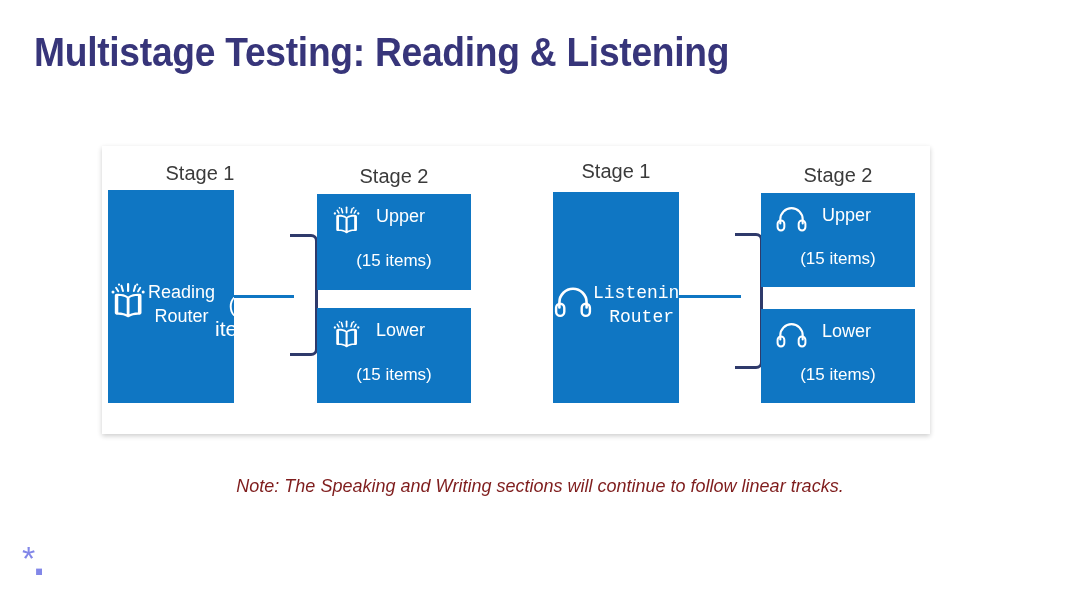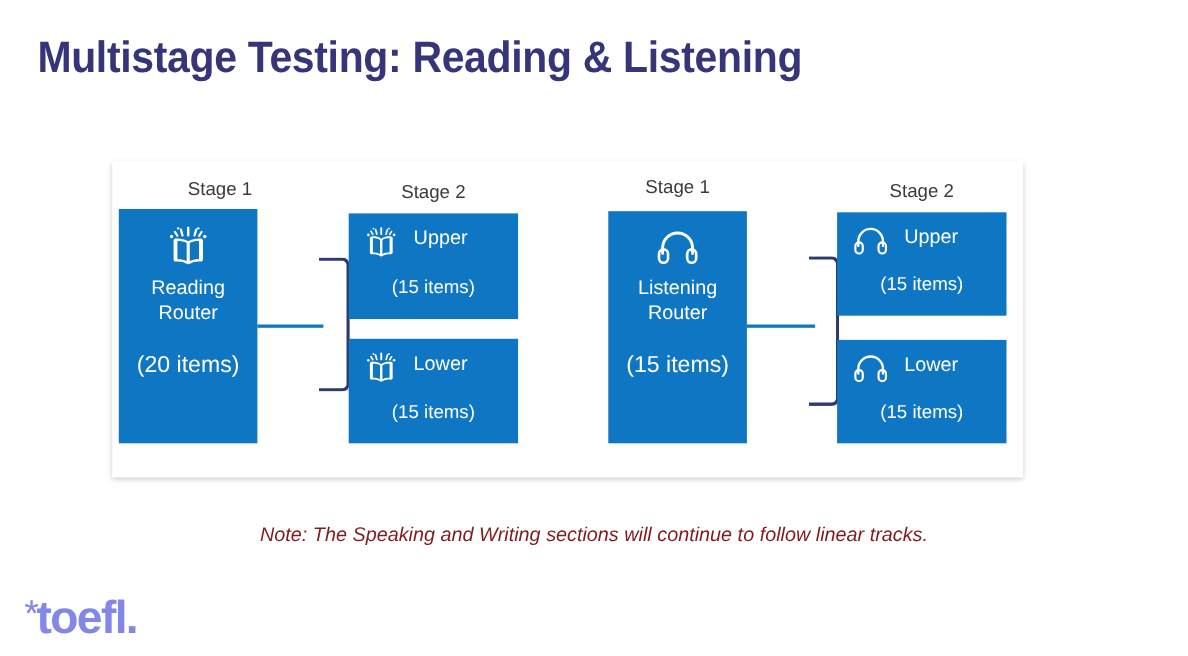--- a/index.html
+++ b/index.html
@@ -37,36 +37,36 @@
     left: 102px;
     top: 146px;
     width: 828px;
     height: 288px;
     background: #ffffff;
     box-shadow: 0 2px 5px rgba(0,0,0,0.20);
   }
 
   .stage-label {
     position: absolute;
-    font-size: 17px;
+    font-size: 20px;
     color: #3b3b3b;
     white-space: nowrap;
   }
 
   .node {
     position: absolute;
     background: #0F76C3;
     color: #ffffff;
     box-sizing: border-box;
   }
 
   
   .node.router {
     display: flex;
-    flex-direction: column;
+    flex-direction: row;
     align-items: center;
     padding-top: 16px;
   }
   .node.router .node-icon { margin-bottom: 8px; }
   .node.router .node-title {
     font-size: 18px;
     line-height: 1.28;
     text-align: center;
     white-space: pre-line;
   }
@@ -231,21 +231,21 @@
       <div class="node-items">(15 items)</div>
     </div>
   </div>
 
   <div>
 
     <div class="stage-label" style="left:451px; top:14px; width:126px; text-align:center;">Stage 1</div>
 
     <div class="stage-label" style="left:659px; top:18px; width:154px; text-align:center;">Stage 2</div>
 
-    <div class="node router" style="left:451px; top:46px; width:126px; height:211px;">
+    <div class="node router" style="left:451px; top:46px; width:126px; height:211px;font-family:Liberation Mono, monospace;">
       <span class="node-icon">
         <svg class="icon-svg" width="40" height="34" viewBox="0 0 40 34" aria-hidden="true">
           <g fill="none" stroke="#ffffff" stroke-width="2.6" stroke-linecap="round">
             <path d="M6.4 22.5V17.4C6.4 9.9 12.5 3.8 20 3.8s13.6 6.1 13.6 13.6v5.1"></path>
           </g>
           <g fill="none" stroke="#ffffff" stroke-width="2.4">
             <rect x="3.1" y="18.7" width="8.2" height="12.2" rx="4.1"></rect>
             <rect x="28.7" y="18.7" width="8.2" height="12.2" rx="4.1"></rect>
           </g>
         </svg>
@@ -293,15 +293,14 @@
       </div>
       <div class="node-items">(15 items)</div>
     </div>
   </div>
 </div>
 
 <div id="note-text">Note: The Speaking and Writing sections will continue to follow linear tracks.</div>
 
 <div id="toefl-logo">
   <span class="logo-star">*</span>
-  <span class="logo-word">toefl</span>
   <span class="logo-dot">.</span>
 </div>
 
 </body></html>

